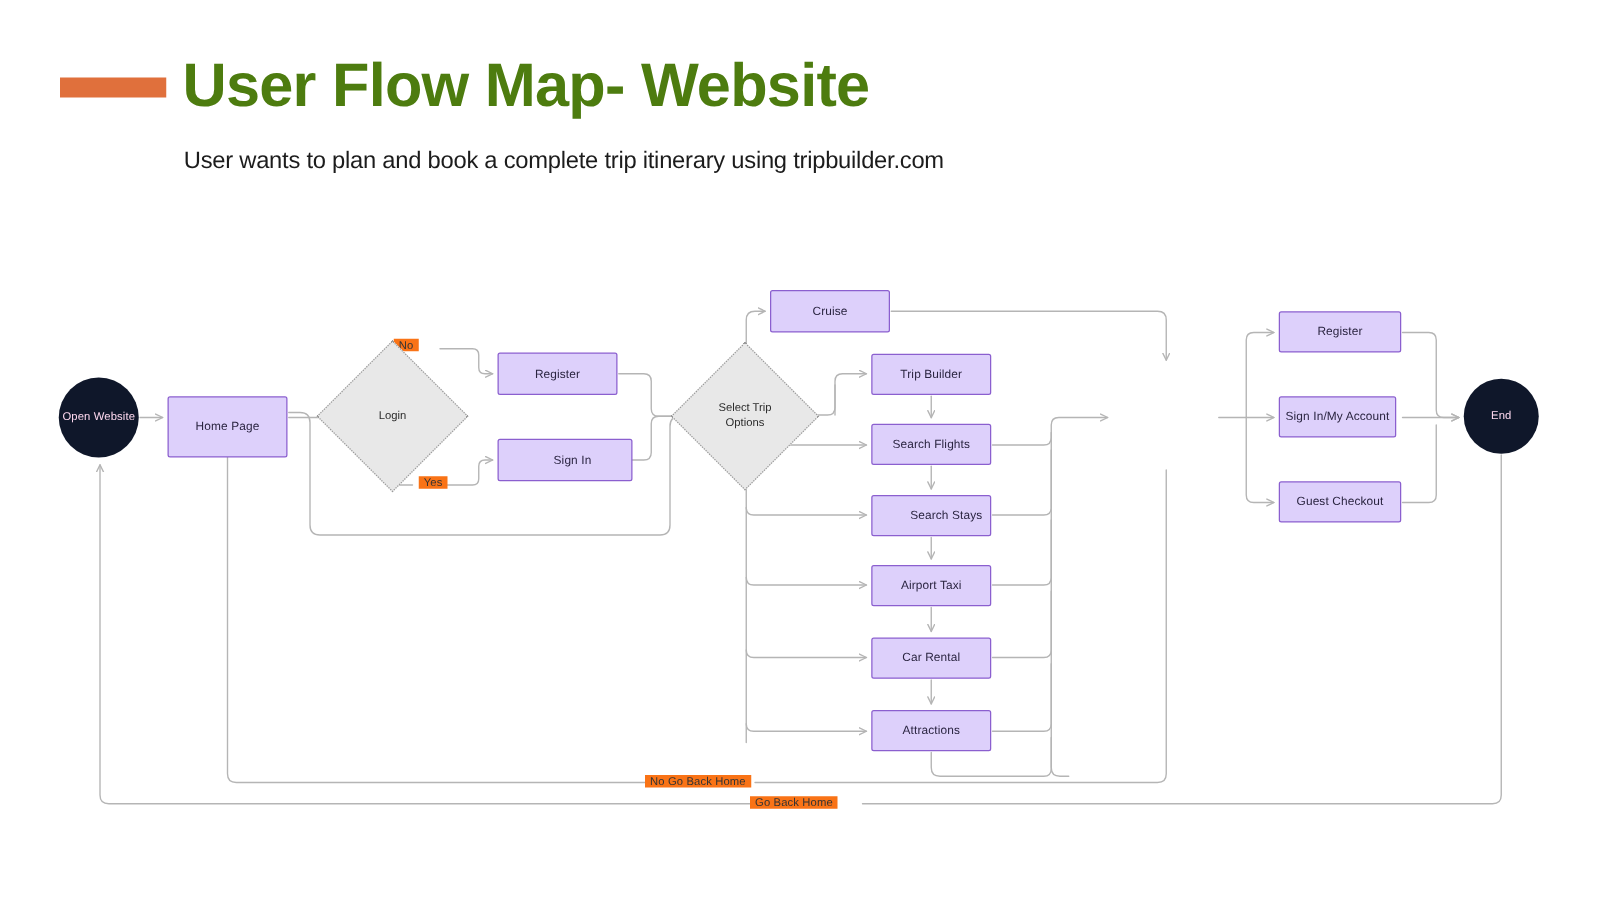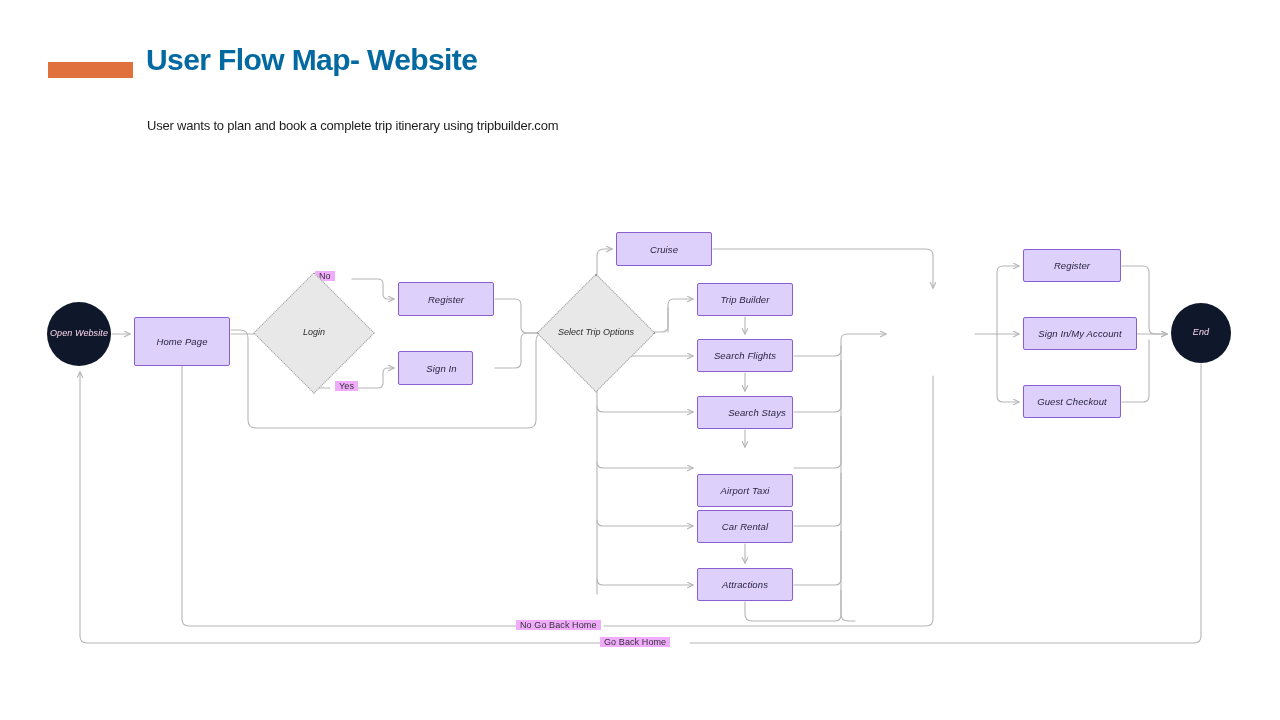--- a/index.html
+++ b/index.html
@@ -33,32 +33,32 @@
     left: 48px;
     top: 62px;
     width: 85px;
     height: 16px;
     background: #e0703c;
   }
   .title {
     position: absolute;
     left: 146px;
     top: 44px;
-    font-size: 30px;
+    font-size: 49px;
     font-weight: bold;
     letter-spacing: -0.6px;
     line-height: 1.05;
-    color: #0369a1;
+    color: #4d7c0f;
     white-space: nowrap;
   }
   .subtitle {
     position: absolute;
     left: 147px;
     top: 118px;
-    font-size: 13px;
+    font-size: 19px;
     font-weight: normal;
     color: #1c1c1c;
     letter-spacing: -0.2px;
     white-space: nowrap;
   }
 
   
   .canvas {
     position: absolute;
     left: 0;
@@ -74,22 +74,21 @@
     pointer-events: none;
   }
 
   
   .node {
     position: absolute;
     box-sizing: border-box;
     display: flex;
     align-items: center;
     justify-content: center;
-    text-align: right;
-    font-style: italic;
+    text-align: center;
   }
   .node-rect {
     background: #ddd0fb;
     border: 1.6px solid #8b5fcf;
     border-radius: 2px;
     font-size: 9.5px;
     color: #2a2440;
     letter-spacing: 0.1px;
   }
   .node-circle {
@@ -120,21 +119,21 @@
     position: relative;
     z-index: 2;
     padding: 0 4px;
   }
 
   
   .edge-label {
     position: absolute;
     font-size: 9px;
     color: #333333;
-    background: #f0abfc;
+    background: #f97316;
     padding: 0 4px;
     white-space: nowrap;
     letter-spacing: 0.1px;
   }
 </style>
 </head>
 <body>
 
 <div id="page">
 
@@ -236,21 +235,21 @@
 
     <div class="node node-diamond" style="left:271px; top:290px; width:86px; height:86px;">
       <span class="diamond-shape"></span>
       <span class="diamond-label">Login</span>
     </div>
 
     <div class="node node-rect" style="left:398px; top:282px; width:96px; height:34px;">
       <span>Register</span>
     </div>
 
-    <div class="node node-rect" style="left:398px; top:351px; width:75px; height:34px;padding-left:12px;">
+    <div class="node node-rect" style="left:398px; top:351px; width:108px; height:34px;padding-left:12px;">
       <span>Sign In</span>
     </div>
 
     <div class="node node-diamond" style="left:554px; top:291px; width:84px; height:84px;">
       <span class="diamond-shape"></span>
       <span class="diamond-label">Select Trip Options</span>
     </div>
 
     <div class="node node-rect" style="left:616px; top:232px; width:96px; height:34px;">
       <span>Cruise</span>
@@ -261,38 +260,38 @@
     </div>
 
     <div class="node node-rect" style="left:697px; top:339px; width:96px; height:33px;">
       <span>Search Flights</span>
     </div>
 
     <div class="node node-rect" style="left:697px; top:396px; width:96px; height:33px;padding-left:24px;">
       <span>Search Stays</span>
     </div>
 
-    <div class="node node-rect" style="left:697px; top:452px; width:96px; height:33px;margin-top:22px;">
+    <div class="node node-rect" style="left:697px; top:452px; width:96px; height:33px;">
       <span>Airport Taxi</span>
     </div>
 
     <div class="node node-rect" style="left:697px; top:510px; width:96px; height:33px;">
       <span>Car Rental</span>
     </div>
 
     <div class="node node-rect" style="left:697px; top:568px; width:96px; height:33px;">
       <span>Attractions</span>
     </div>
 
 
     <div class="node node-rect" style="left:1023px; top:249px; width:98px; height:33px;">
       <span>Register</span>
     </div>
 
-    <div class="node node-rect" style="left:1023px; top:317px; width:114px; height:33px;">
+    <div class="node node-rect" style="left:1023px; top:317px; width:94px; height:33px;">
       <span>Sign In/My Account</span>
     </div>
 
     <div class="node node-rect" style="left:1023px; top:385px; width:98px; height:33px;">
       <span>Guest Checkout</span>
     </div>
 
     <div class="node node-circle" style="left:1171px; top:303px; width:60px; height:60px;">
       <span>End</span>
     </div>

